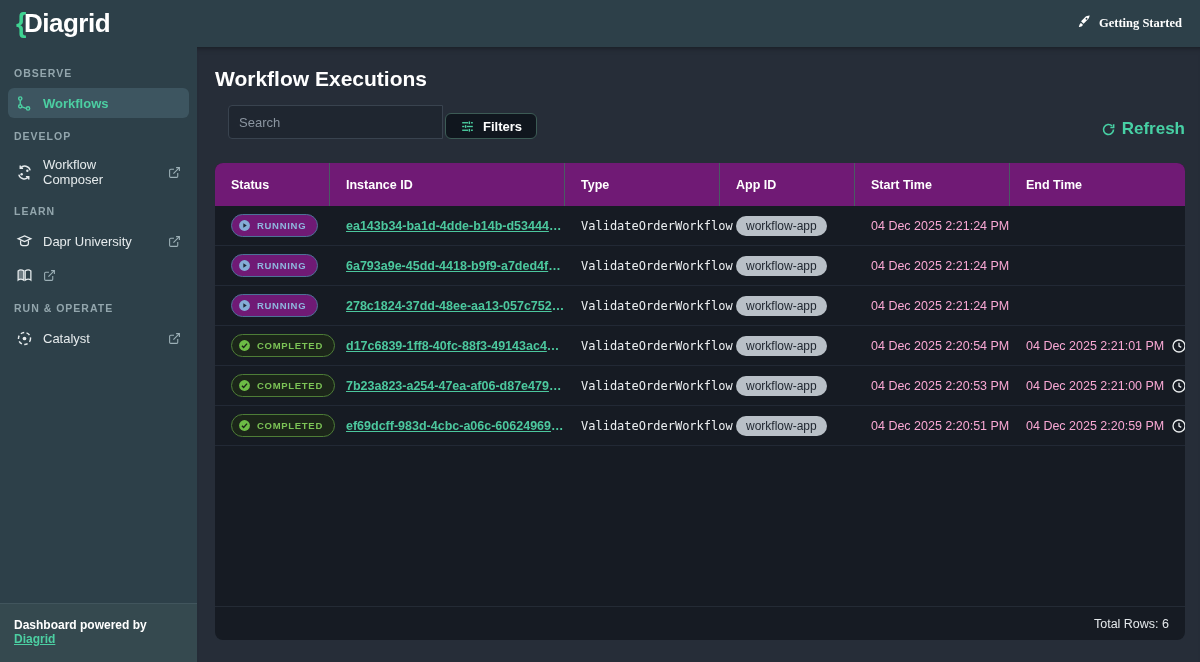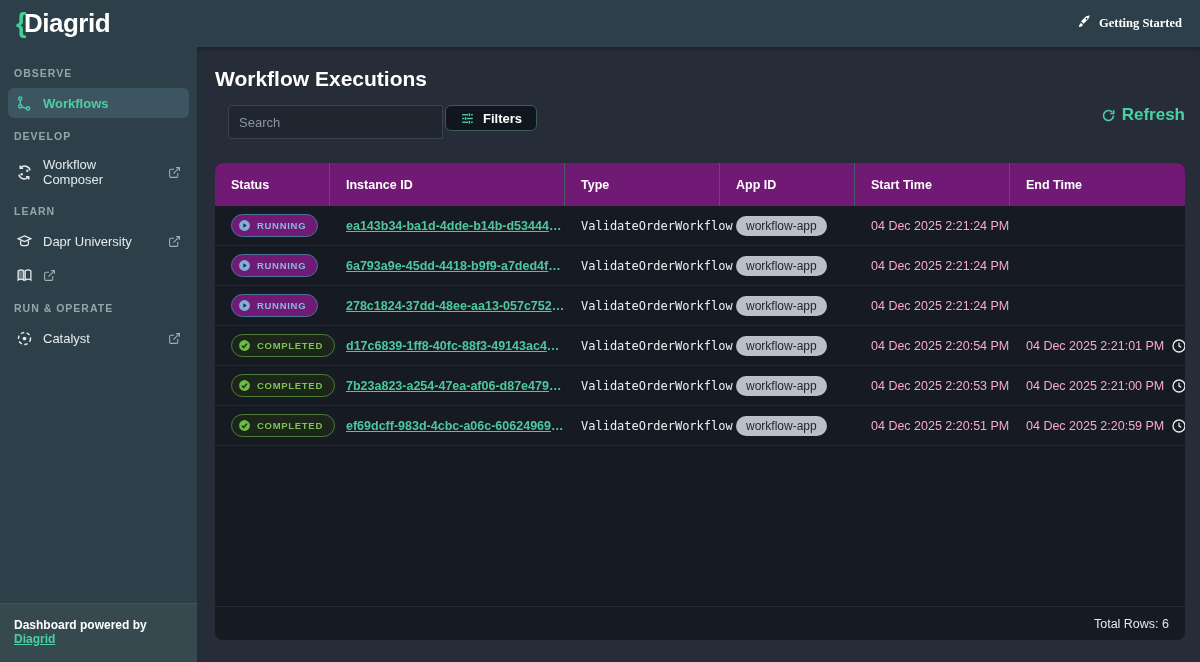--- a/index.html
+++ b/index.html
@@ -51,21 +51,21 @@
   .sidebar-footer {
     border-top:1px solid #41555d; background:#35494f;
     padding:14px 14px 16px 14px; font-size:12px; font-weight:700; color:#ffffff;margin-top:45px;
   }
   .sidebar-footer a { color:#4ccfa2; text-decoration:underline; cursor:pointer; }
 
   
   .main { flex:1; background:#262d38; padding:20px 15px 0 18px; display:flex; flex-direction:column; box-shadow: inset 0 6px 6px -6px rgba(0,0,0,0.5); }
   .page-title { color:#ffffff; font-size:21px; font-weight:700; margin-bottom:14px; }
 
-  .controls-row { display:flex; align-items:flex-start; margin-bottom:24px;padding-left:13px; }
+  .controls-row { display:flex; align-items:flex-end; margin-bottom:24px;padding-left:13px; }
   .search-input {
     width:215px; height:34px; background:#1f2630; border:1px solid #39434f;
     border-radius:4px 0 0 4px; color:#e8ecee; font-size:13px; padding:0 10px;
     outline:none; font-family:"Liberation Sans", sans-serif;
   }
   .search-input::placeholder { color:#8b95a0; }
   .filters-btn {
     height:26px; margin-left:2px; padding:0 14px; display:flex; align-items:center; gap:8px;
     background:#10161e; border:1px solid #3c5b55; border-radius:6px;
     color:#ffffff; font-weight:700; font-size:13px; cursor:pointer;

